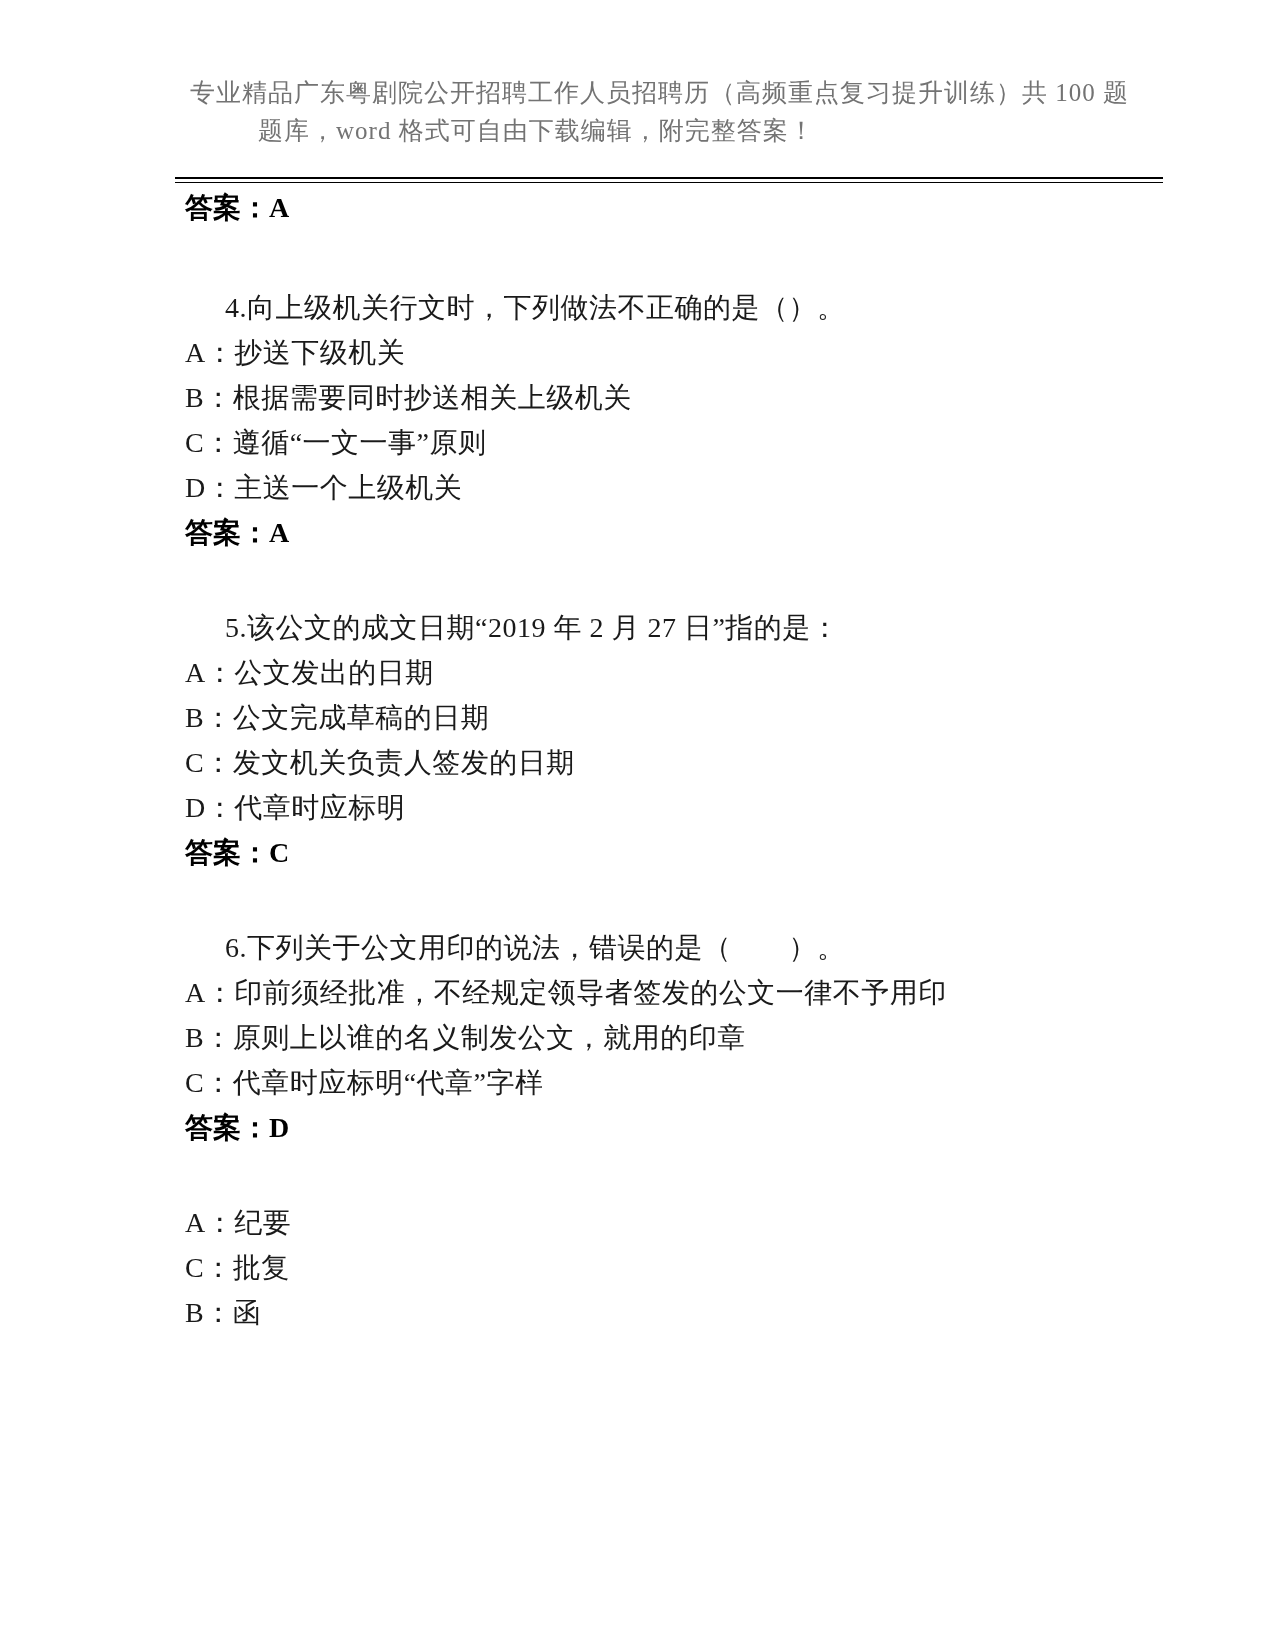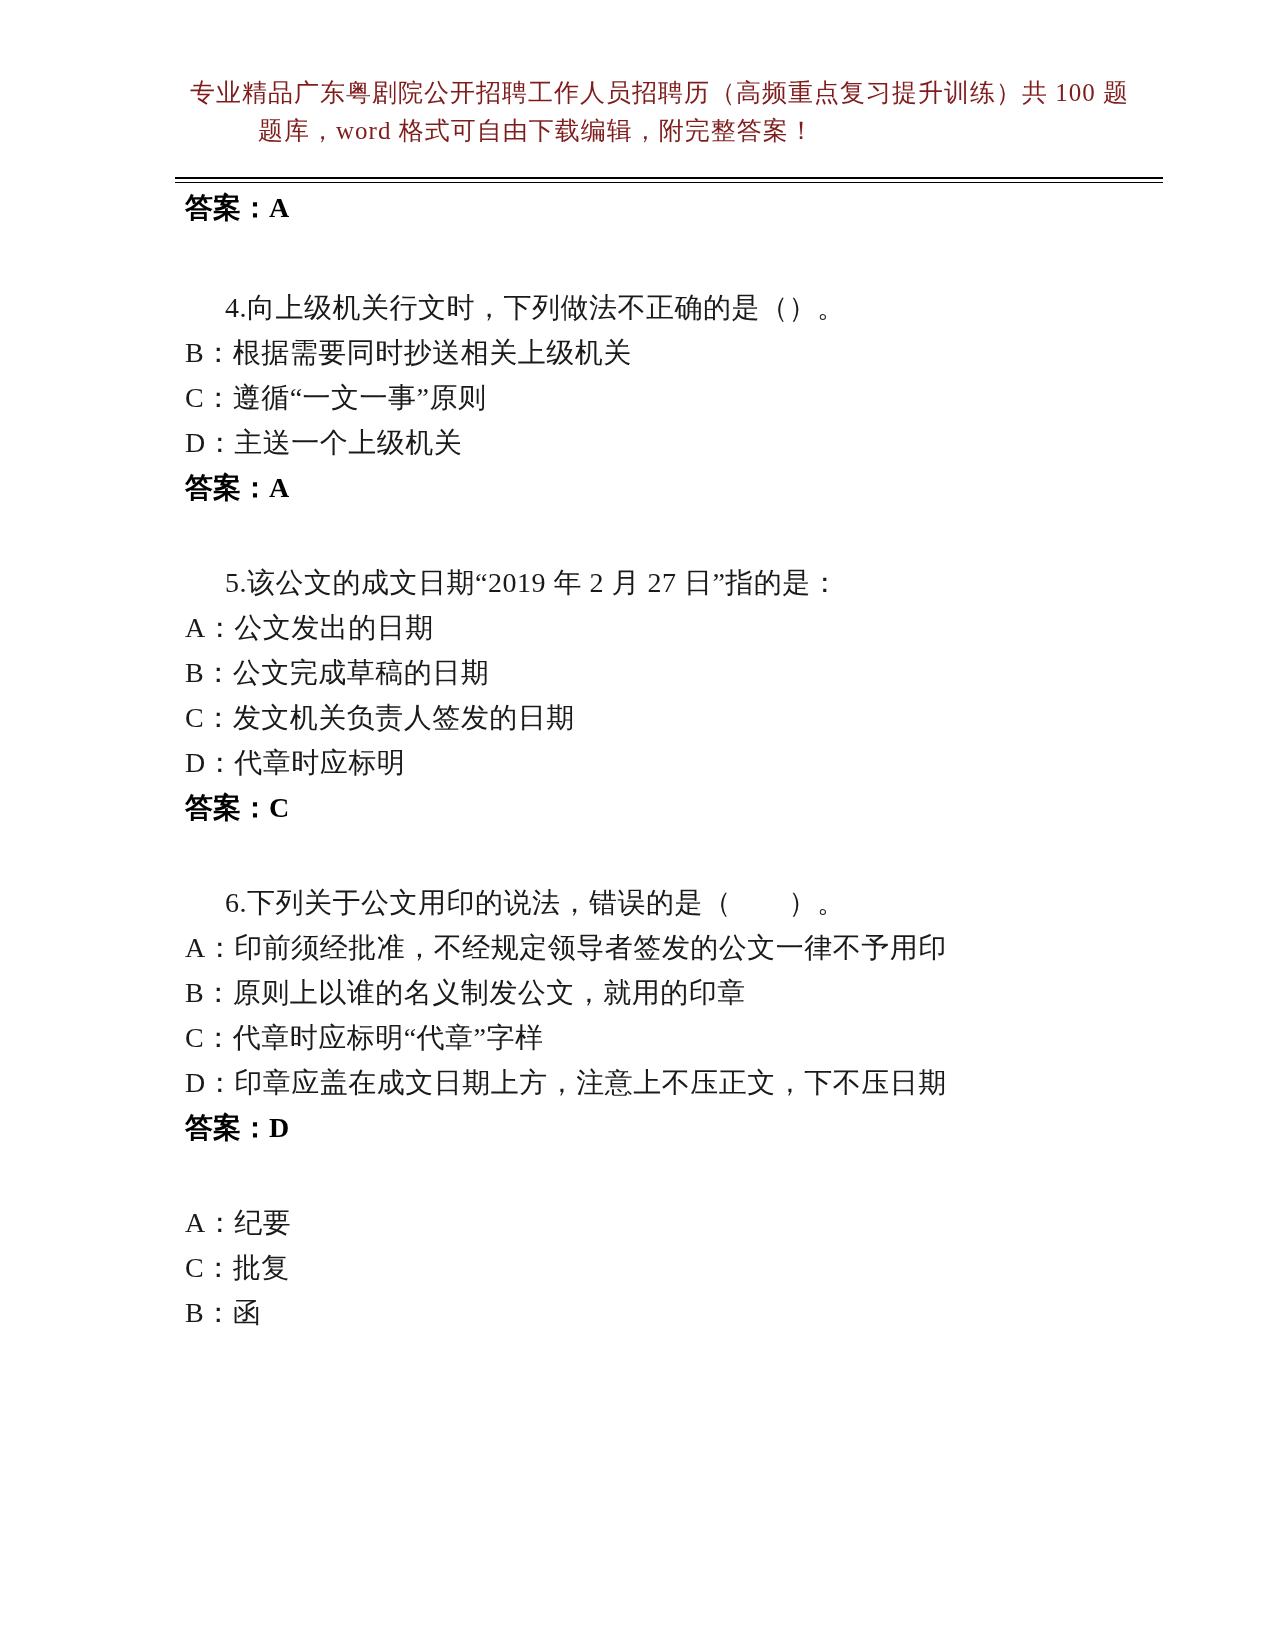--- a/index.html
+++ b/index.html
@@ -10,21 +10,21 @@
     background: #ffffff;
     color: #1a1a1a;
     font-family: "Liberation Serif", "DejaVu Serif", serif;
     overflow: hidden;
   }
   .header-line {
     position: absolute;
     font-size: 25px;
     line-height: 38px;
     white-space: nowrap;
-    color: #7f1d1d;
+    color: #737373;
     letter-spacing: 1px;
   }
   .header-line.l1 { top: 74px; left: 190px; }
   .header-line.l2 { top: 112px; left: 258px; text-align: right; }
   .divider {
     position: absolute;
     top: 177px;
     left: 175px;
     width: 988px;
     height: 3px;
@@ -57,39 +57,39 @@
 <body>
 
 <div class="page">
   <div class="header-line l1">专业精品广东粤剧院公开招聘工作人员招聘历（高频重点复习提升训练）共 100 题</div>
   <div class="header-line l2">题库，word 格式可自由下载编辑，附完整答案！</div>
   <div class="divider"></div>
   <div class="leading-answer">答案：A</div>
   <div class="questions" id="questions">
       <div class="qblock">
         <div class="qstem">4.向上级机关行文时，下列做法不正确的是（）。</div>
+        <div class="qoption">A：抄送下级机关</div>
         <div class="qoption">B：根据需要同时抄送相关上级机关</div>
         <div class="qoption">C：遵循“一文一事”原则</div>
         <div class="qoption">D：主送一个上级机关</div>
         <div class="ans-line">答案：A</div>
       </div>
       <div class="qblock">
         <div class="qstem">5.该公文的成文日期“2019 年 2 月 27 日”指的是：</div>
         <div class="qoption">A：公文发出的日期</div>
         <div class="qoption">B：公文完成草稿的日期</div>
         <div class="qoption">C：发文机关负责人签发的日期</div>
         <div class="qoption">D：代章时应标明</div>
         <div class="ans-line">答案：C</div>
       </div>
       <div class="qblock">
         <div class="qstem">6.下列关于公文用印的说法，错误的是（　　）。</div>
         <div class="qoption">A：印前须经批准，不经规定领导者签发的公文一律不予用印</div>
         <div class="qoption">B：原则上以谁的名义制发公文，就用的印章</div>
         <div class="qoption">C：代章时应标明“代章”字样</div>
-        <div class="qoption">D：印章应盖在成文日期上方，注意上不压正文，下不压日期</div>
         <div class="ans-line">答案：D</div>
       </div>
       <div class="qblock">
         <div class="qoption">A：纪要</div>
         <div class="qoption">C：批复</div>
         <div class="qoption">B：函</div>
       </div>
     </div>
 </div>
 

